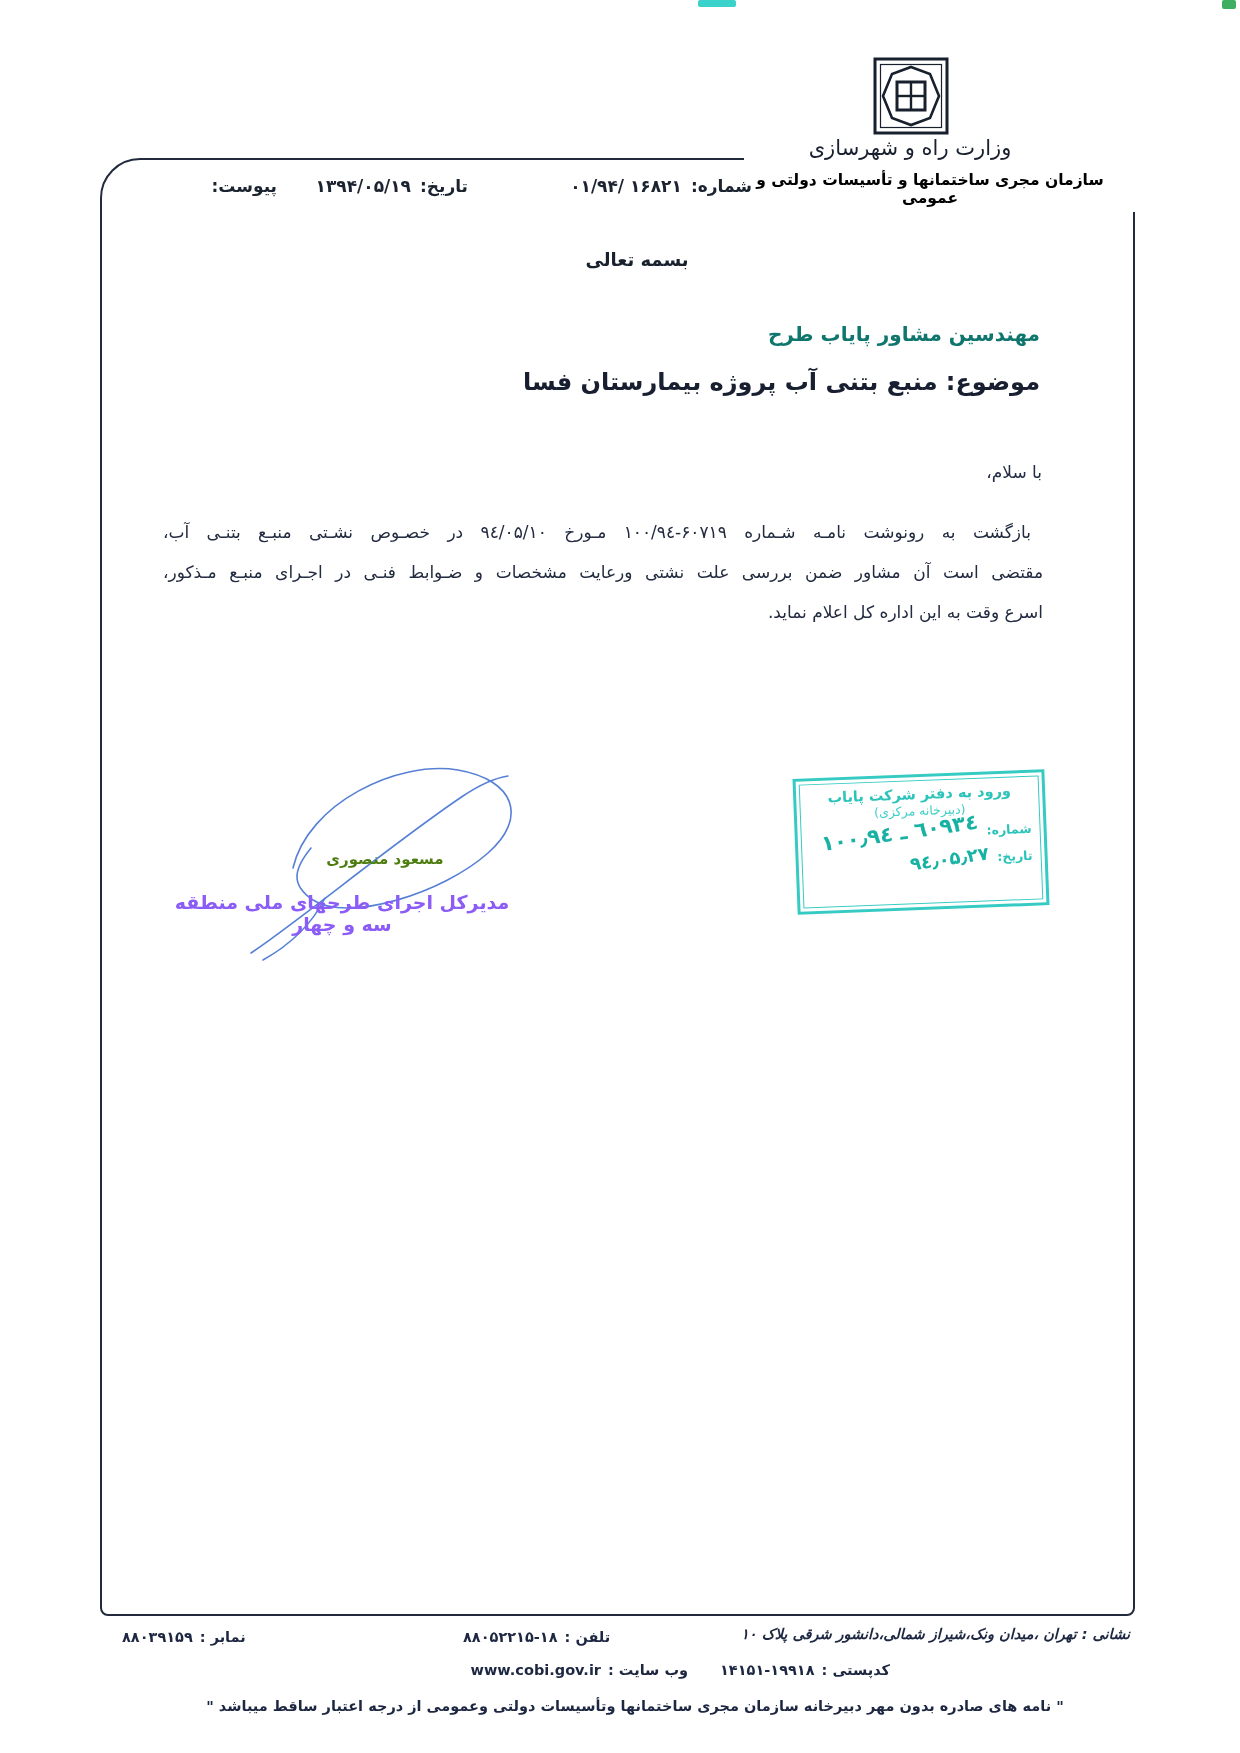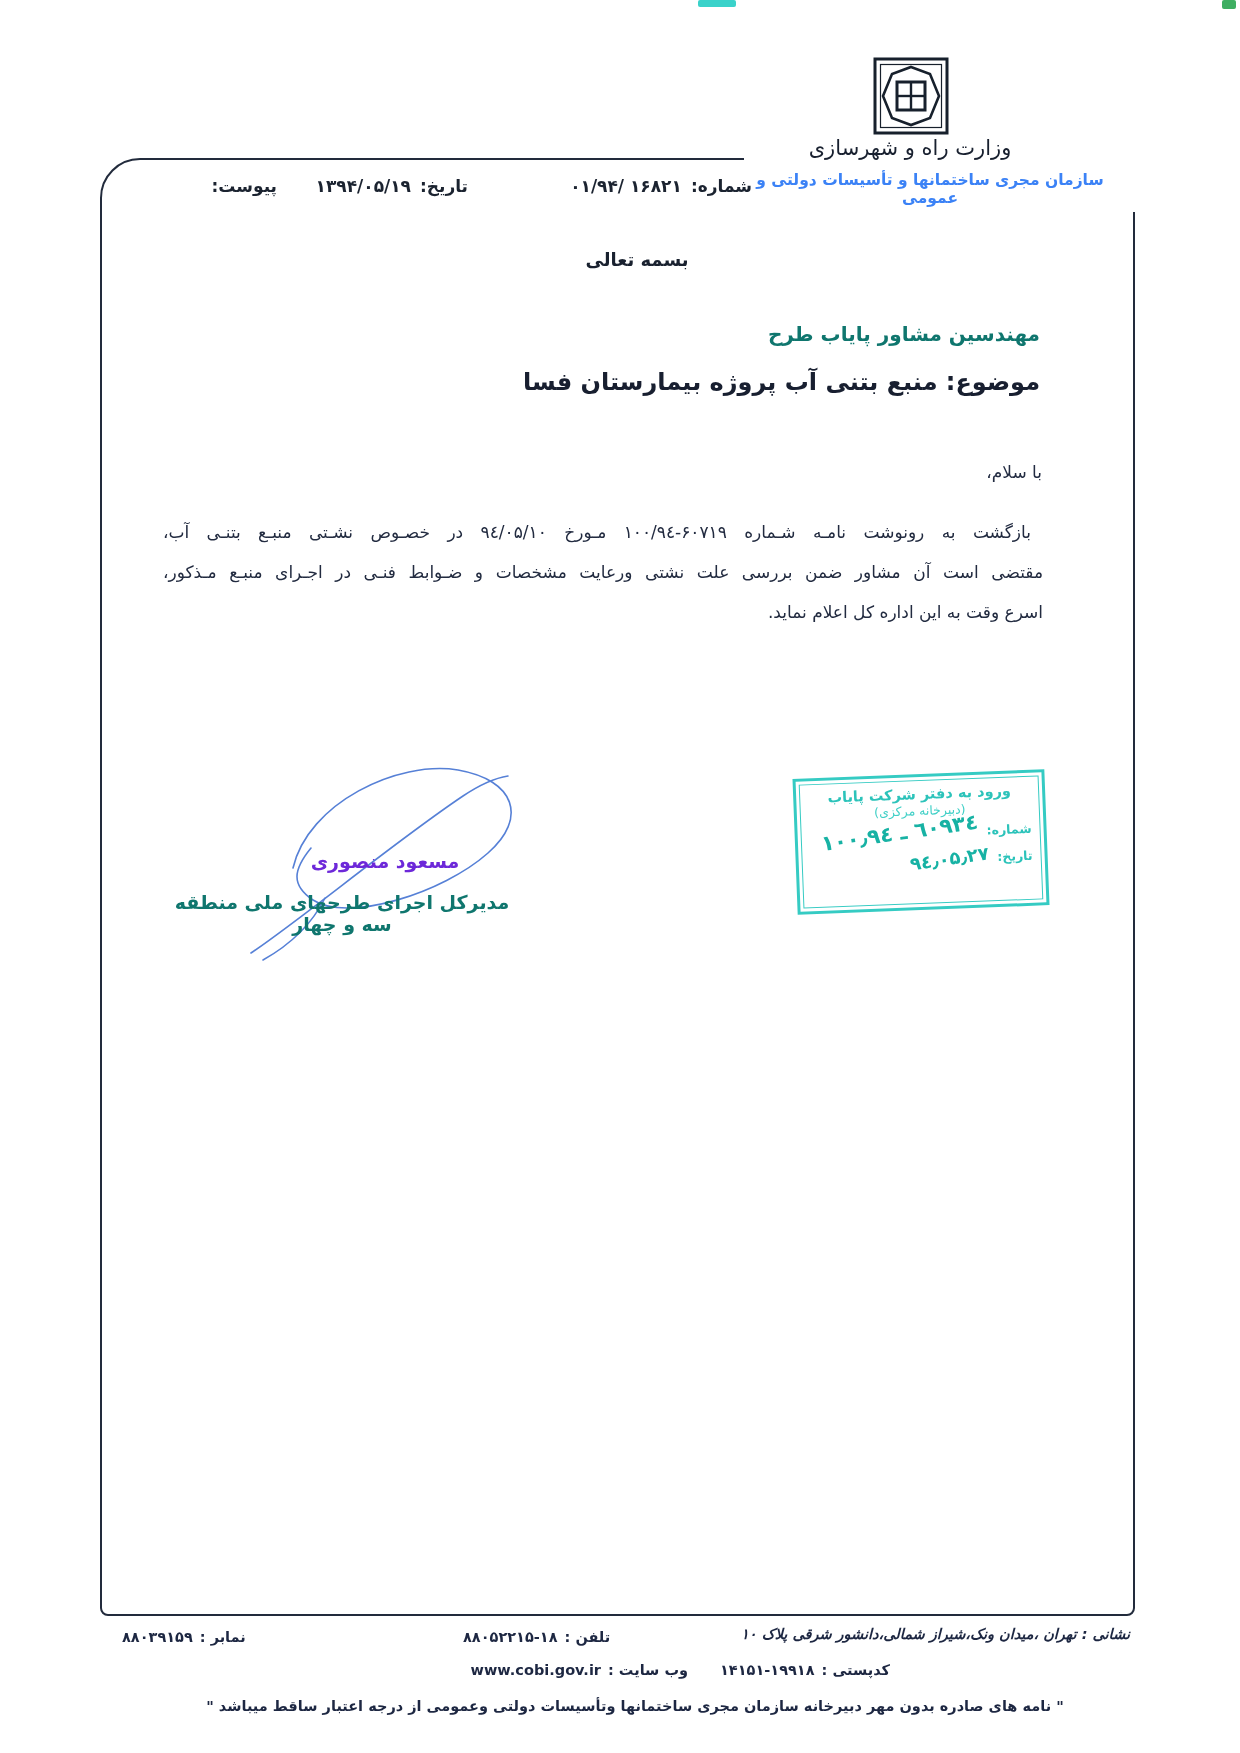--- a/index.html
+++ b/index.html
@@ -27,21 +27,21 @@
   .frame-cover { left: 744px; top: 144px; width: 394px; height: 68px; background: #ffffff; z-index: 1; }
 
   
   .logo { left: 873px; top: 57px; z-index: 2; }
   .ministry {
     left: 760px; top: 136px; width: 300px; z-index: 2;
     text-align: center; font-weight: normal; font-size: 21px; color: #18202f;
   }
   .agency {
     left: 728px; top: 171px; width: 404px; z-index: 2;
-    text-align: center; font-weight: bold; font-size: 15.5px; color: #3b82f6;
+    text-align: center; font-weight: bold; font-size: 15.5px; color: #000000;
   }
 
   
   .meta { top: 176px; z-index: 2; direction: rtl; font-weight: bold; font-size: 17px; color: #1b2330; display: flex; gap: 9px; }
   .meta-number { left: 520px; width: 232px; }
   .meta-date { left: 293px; width: 175px; }
   .meta-attach { left: 192px; width: 85px; }
 
   
   .basmala { left: 537px; top: 249px; width: 200px; text-align: center; font-weight: bold; font-size: 18px; color: #19212f; z-index: 2; }
@@ -65,22 +65,22 @@
   .stamp-inner { position: absolute; inset: 3px; border: 1px solid #35cbc3; direction: rtl; padding: 5px 8px 2px; overflow: visible; }
   .stamp-title { color: #2cc3ba; font-weight: bold; font-size: 14.5px; text-align: center; white-space: nowrap; }
   .stamp-sub   { color: #41d0c7; font-size: 12.5px; text-align: center; margin-top: 1px; }
   .stamp-row   { display: flex; direction: rtl; align-items: center; margin-top: 1px; height: 26px; }
   .stamp-label { color: #2cc3ba; font-size: 12.5px; font-weight: bold; flex: 0 0 auto; }
   .stamp-hand  { color: #17b2a4; font-size: 21px; font-weight: bold; transform: rotate(-6deg); margin-right: 8px; white-space: nowrap; letter-spacing: 1px; }
   .stamp-hand.sm { font-size: 18px; }
 
   
   .signature { left: 233px; top: 748px; z-index: 2; }
-  .sig-name  { left: 300px; top: 850px; width: 170px; text-align: center; direction: rtl; font-weight: bold; font-size: 19px; color: #6d28d9; z-index: 4; }
-  .sig-title { left: 158px; top: 891px; width: 368px; text-align: center; direction: rtl; font-weight: bold; font-size: 19px; color: #0f766e; z-index: 4; }
+  .sig-name  { left: 300px; top: 850px; width: 170px; text-align: center; direction: rtl; font-weight: bold; font-size: 15px; color: #4d7c0f; z-index: 4; }
+  .sig-title { left: 158px; top: 891px; width: 368px; text-align: center; direction: rtl; font-weight: bold; font-size: 19px; color: #8b5cf6; z-index: 4; }
 
   
   .foot { z-index: 2; direction: rtl; font-weight: bold; font-size: 14.5px; color: #1d2742; display: flex; gap: 7px; white-space: nowrap; }
   .f-address { right: 110px; top: 1626px; font-style: italic; }
   .f-phone   { left: 463px;  top: 1629px; }
   .f-fax     { left: 122px;  top: 1629px; }
   .f-postal  { right: 350px; top: 1662px; }
   .f-web     { right: 552px; top: 1662px; }
   .f-note    { left: 140px; right: 110px; top: 1698px; text-align: center; direction: rtl; font-weight: bold; font-size: 14.5px; color: #1d2742; z-index: 2; }
 </style>

